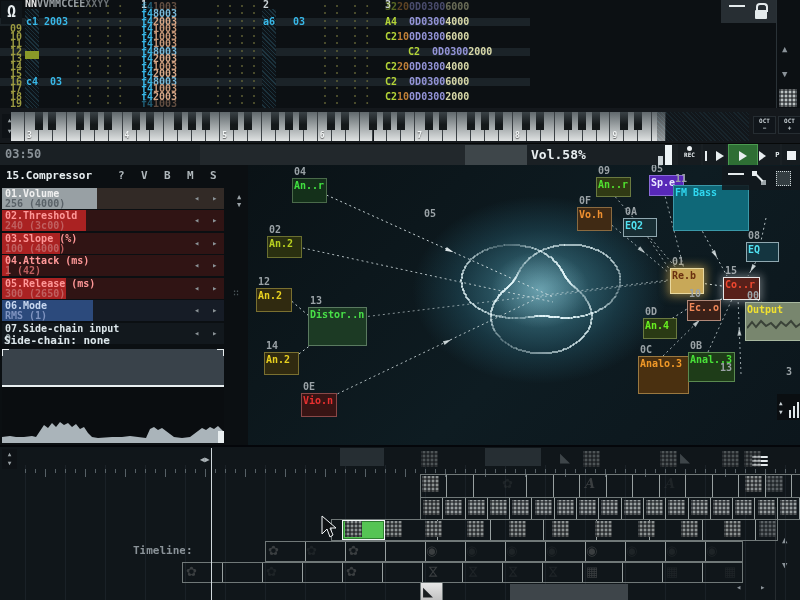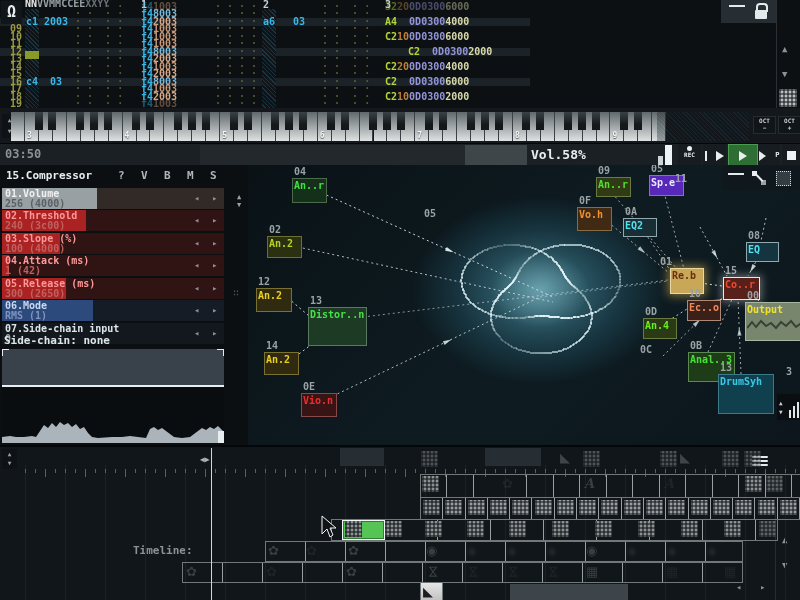--- a/index.html
+++ b/index.html
@@ -960,43 +960,44 @@
       <div class="module" style="left: 60px; top: 142px; width: 55px; height: 35px; background: rgb(28, 58, 36); border-color: rgb(90, 122, 96); color: rgb(72, 224, 72); box-shadow: none; position: absolute;">Distor..n</div>
       <div class="mnum" style="left: 18px; top: 175px; position: absolute;">14</div>
       <div class="module" style="left: 16px; top: 187px; width: 31px; height: 19px; background: rgb(48, 42, 16); border-color: rgb(122, 112, 48); color: rgb(232, 208, 32); box-shadow: none; position: absolute;">An.2</div>
       <div class="mnum" style="left: 55px; top: 216px; position: absolute;">0E</div>
       <div class="module" style="left: 53px; top: 228px; width: 32px; height: 20px; background: rgb(56, 20, 20); border-color: rgb(138, 72, 72); color: rgb(232, 48, 48); box-shadow: none; position: absolute;">Vio.n</div>
       <div class="mnum" style="left: 350px; top: 0px; position: absolute;">09</div>
       <div class="module" style="left: 348px; top: 12px; width: 31px; height: 16px; background: rgb(48, 58, 20); border-color: rgb(106, 122, 64); color: rgb(80, 224, 48); box-shadow: none; position: absolute;">An..r</div>
       <div class="mnum" style="left: 403px; top: -2px; position: absolute;">05</div>
       <div class="module" style="left: 401px; top: 10px; width: 31px; height: 17px; background: rgb(88, 40, 184); border-color: rgb(138, 106, 216); color: rgb(232, 232, 255); box-shadow: none; position: absolute;">Sp.e</div>
       <div class="mnum" style="left: 427px; top: 8px; position: absolute;">11</div>
+      <div class="module" style="left: 425px; top: 20px; width: 72px; height: 42px; background: rgb(15, 104, 120); border-color: rgb(58, 152, 168); color: rgb(48, 216, 240); box-shadow: none; position: absolute;">FM Bass</div>
       <div class="mnum" style="left: 331px; top: 30px; position: absolute;">0F</div>
       <div class="module" style="left: 329px; top: 42px; width: 31px; height: 20px; background: rgb(64, 42, 20); border-color: rgb(138, 106, 64); color: rgb(240, 144, 48); box-shadow: none; position: absolute;">Vo.h</div>
       <div class="mnum" style="left: 377px; top: 41px; position: absolute;">0A</div>
       <div class="module" style="left: 375px; top: 53px; width: 30px; height: 15px; background: rgb(24, 46, 52); border-color: rgb(144, 168, 176); color: rgb(80, 224, 240); box-shadow: none; position: absolute;">EQ2</div>
       <div class="mnum" style="left: 500px; top: 65px; position: absolute;">08</div>
       <div class="module" style="left: 498px; top: 77px; width: 29px; height: 16px; background: rgb(20, 53, 64); border-color: rgb(144, 168, 176); color: rgb(80, 224, 240); box-shadow: none; position: absolute;">EQ</div>
-      <div class="mnum" style="left: 412px; top: 91px; position: absolute;">01</div>
+      <div class="mnum" style="left: 424px; top: 91px; position: absolute;">01</div>
       <div class="module" style="left: 422px; top: 103px; width: 30px; height: 22px; background: rgb(200, 168, 88); border-color: rgb(232, 216, 160); color: rgb(106, 48, 16); box-shadow: rgba(230, 190, 90, 0.55) 0px 0px 10px 2px; position: absolute;">Re.b</div>
       <div class="mnum" style="left: 477px; top: 100px; position: absolute;">15</div>
       <div class="module" style="left: 475px; top: 112px; width: 33px; height: 19px; background: rgb(88, 32, 26); border-color: rgb(232, 232, 232); color: rgb(240, 72, 48); box-shadow: rgba(255, 255, 255, 0.35) 0px 0px 8px 2px; position: absolute;">Co..r</div>
       <div class="mnum" style="left: 441px; top: 123px; position: absolute;">10</div>
       <div class="module" style="left: 439px; top: 135px; width: 30px; height: 17px; background: rgb(58, 32, 24); border-color: rgb(176, 136, 120); color: rgb(240, 136, 88); box-shadow: none; position: absolute;">Ec..o</div>
       <div class="mnum" style="left: 499px; top: 125px; position: absolute;">00</div>
       <div class="module" style="left: 497px; top: 137px; width: 55px; height: 35px; background: rgb(120, 134, 110); border-color: rgb(168, 184, 160); color: rgb(240, 224, 48); box-shadow: none; position: absolute;">Output<svg width="55" height="16" style="display: block;">
           <path d="M0,12 L5,6 9,11 14,5 19,10 24,7 29,12 34,6 39,10 44,5 49,11 53,8 55,10" stroke="#3a4238" fill="none" stroke-width="2"></path>
         </svg></div>
       <div class="mnum" style="left: 397px; top: 141px; position: absolute;">0D</div>
       <div class="module" style="left: 395px; top: 153px; width: 30px; height: 17px; background: rgb(42, 58, 20); border-color: rgb(106, 122, 64); color: rgb(104, 240, 32); box-shadow: none; position: absolute;">An.4</div>
       <div class="mnum" style="left: 392px; top: 179px; position: absolute;">0C</div>
+      <div class="module" style="left: 390px; top: 191px; width: 47px; height: 34px; background: rgb(74, 48, 16); border-color: rgb(154, 120, 64); color: rgb(240, 152, 40); box-shadow: none; position: absolute;">Analo.3</div>
       <div class="mnum" style="left: 442px; top: 175px; position: absolute;">0B</div>
       <div class="module" style="left: 440px; top: 187px; width: 43px; height: 26px; background: rgb(30, 60, 24); border-color: rgb(90, 138, 80); color: rgb(72, 224, 56); box-shadow: none; position: absolute;">Anal..3</div>
       <div class="mnum" style="left: 472px; top: 197px; position: absolute;">13</div>
-      <div class="module" style="left: 470px; top: 209px; width: 52px; height: 36px; background: rgb(16, 64, 78); border-color: rgb(58, 122, 138); color: rgb(56, 200, 232); box-shadow: none; position: absolute;">DrumSyh</div>
       <div class="mnum" style="left: 538px; top: 201px; position: absolute;">3</div>
       <div style="left: 474px; top: 1px; width: 78px; height: 24px; background: rgba(18, 24, 28, 0.88); position: absolute;"></div>
       <div style="left: 480px; top: 8px; position: absolute;">
         <div class="hbar" style="position: absolute; width: 16px; margin-bottom: 2px;"></div>
         <div class="hbar" style="position: absolute; width: 16px; margin-bottom: 2px;"></div>
         <div class="hbar" style="position: absolute; width: 16px; margin-bottom: 2px;"></div>
       </div>
       <div style="left: 504px; top: 6px; width: 16px; height: 15px; position: absolute;">
         <div style="left: 0px; top: 0px; width: 5px; height: 5px; background: rgb(232, 238, 240); position: absolute;"></div>
         <div style="left: 9px; top: 9px; width: 5px; height: 5px; background: rgb(154, 162, 166); position: absolute;"></div>

